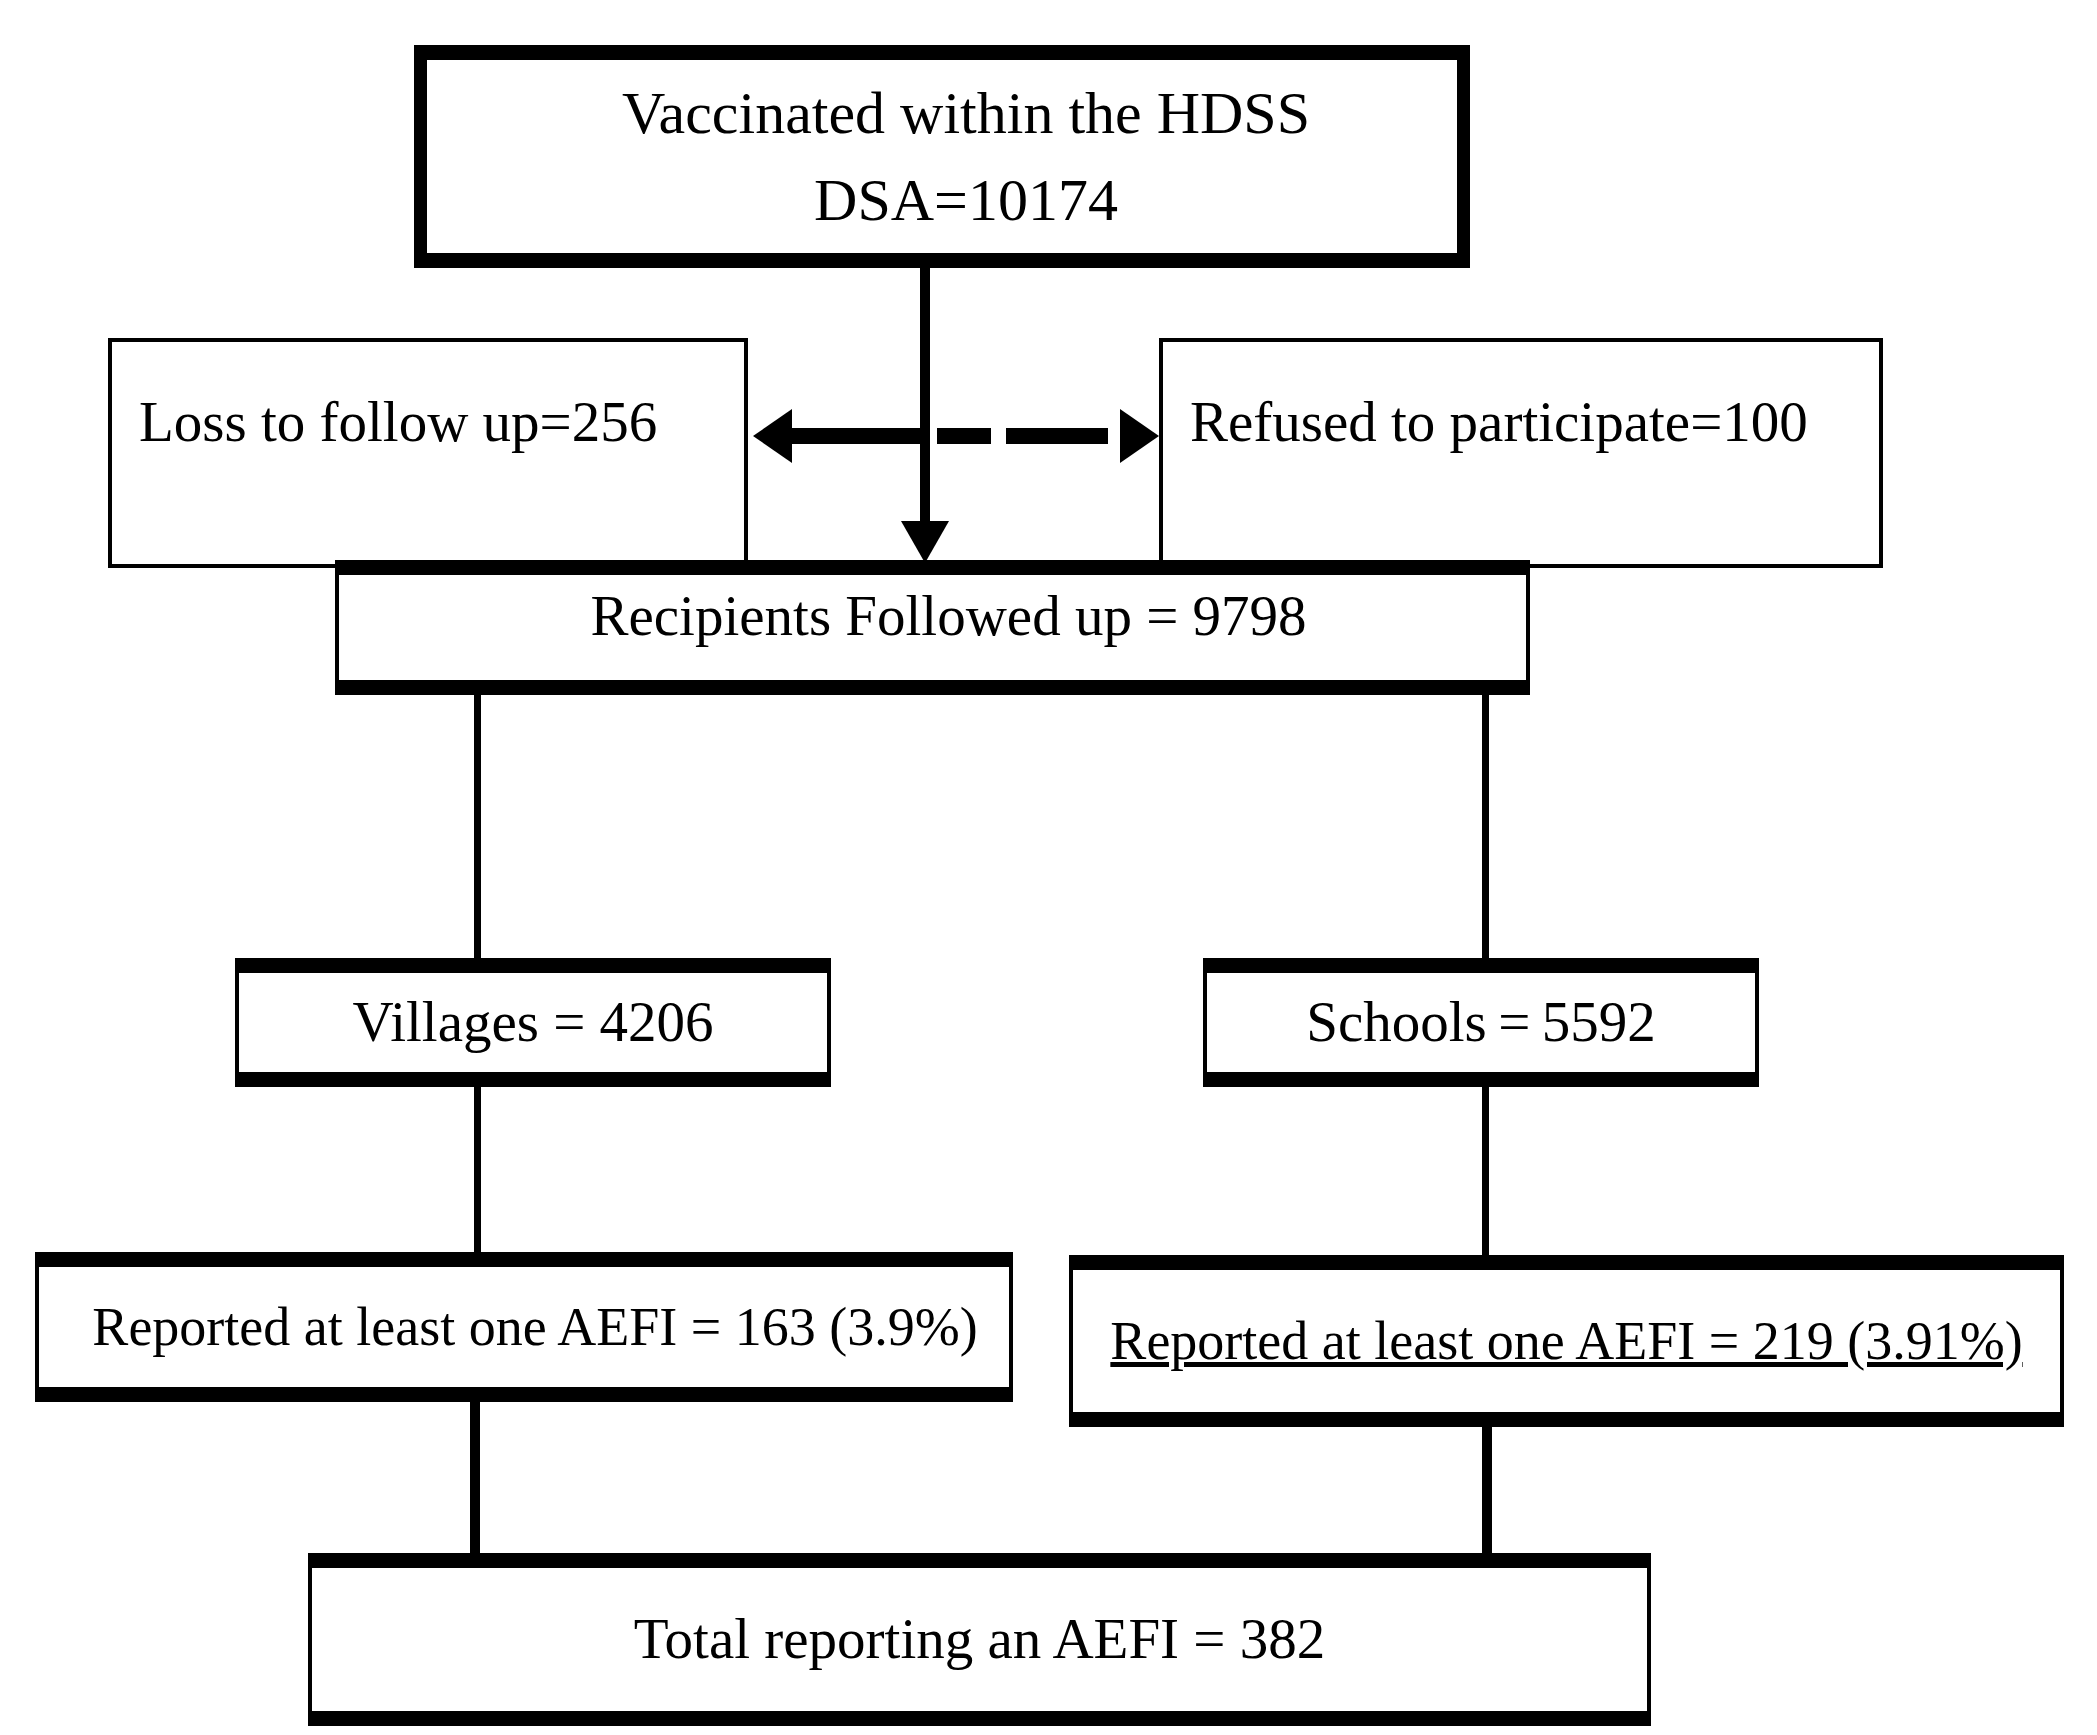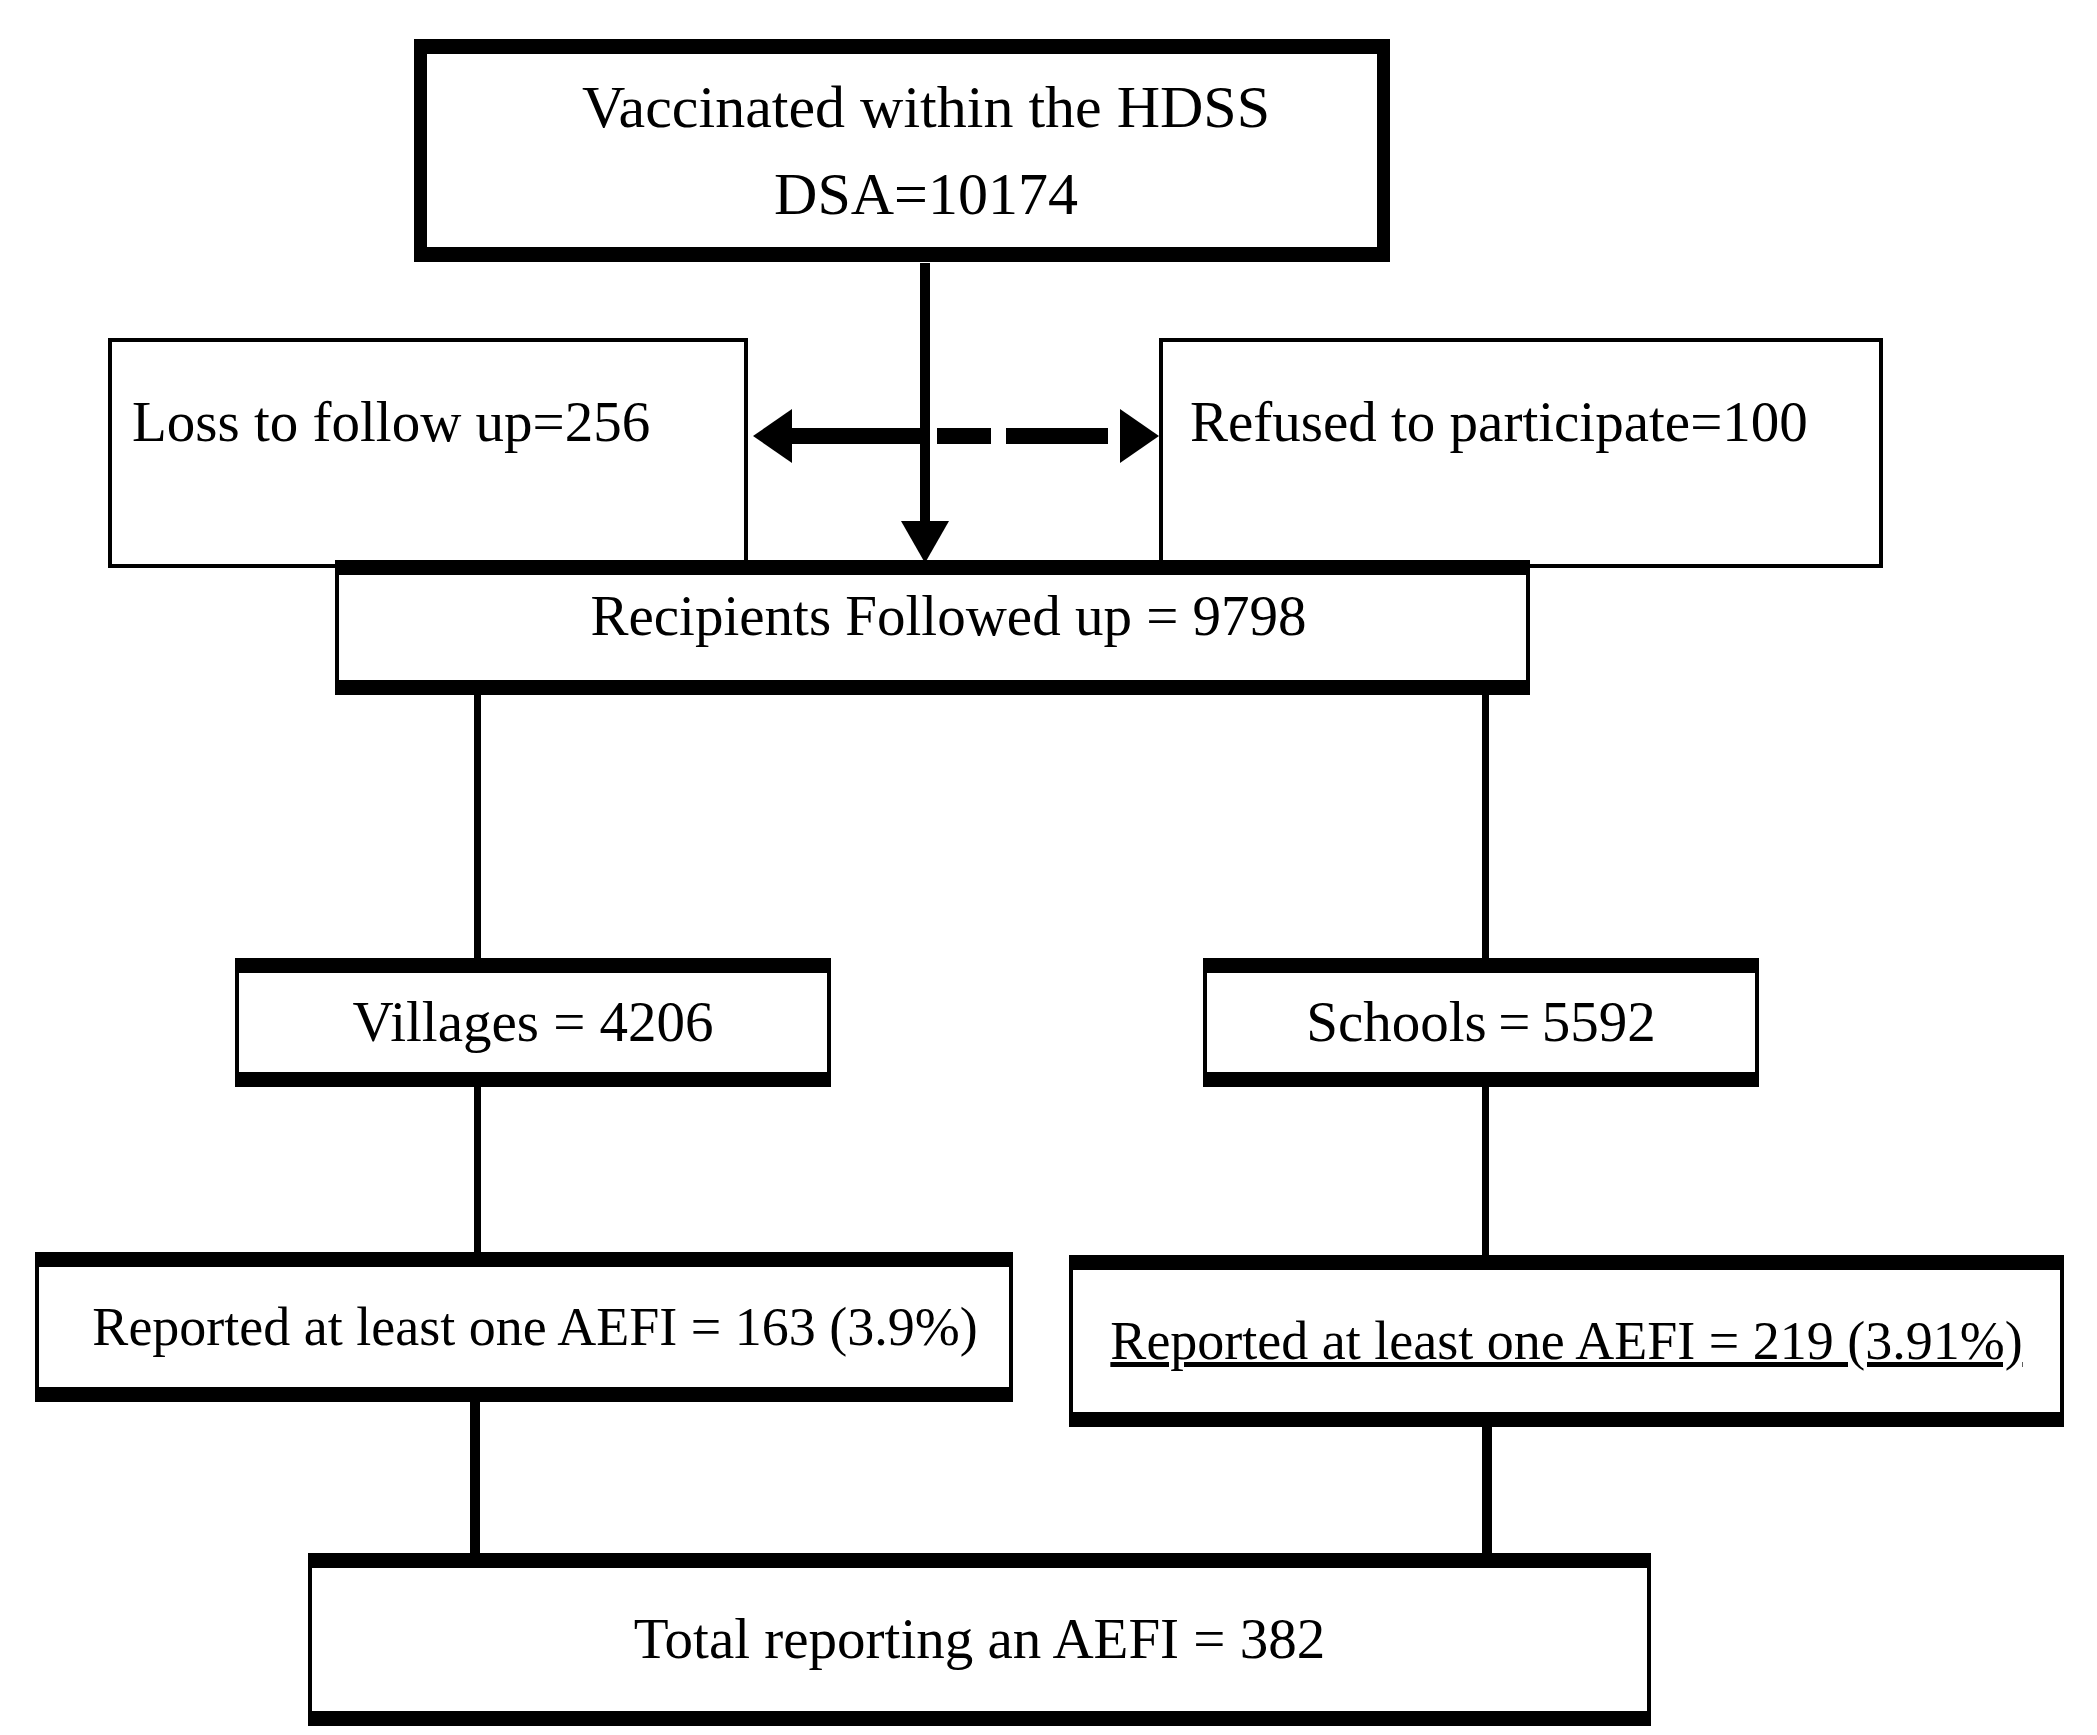--- a/index.html
+++ b/index.html
@@ -97,32 +97,32 @@
 
   .t-88  { font-size: 60px; }
   .t-84  { font-size: 57px; }
   .t-80  { font-size: 54px; }
 </style>
 </head>
 <body>
 
 <div id="canvas">
 
-  <div class="node heavy-all t-88" style="left:414px; top:39px; width:976px; height:223px;padding-left:48px;">
+  <div class="node heavy-all t-88" style="left:414px; top:45px; width:1056px; height:223px;padding-left:48px;">
     <span class="label">
       <span>Vaccinated within the HDSS</span><br>
       <span>DSA=10174</span>
     </span>
   </div>
 
   <div class="conn v" style="left:920px; top:263px; height:271px;"></div>
   <div class="arrowhead-down" style="left:901px; top:521px;"></div>
 
   <div class="node thin t-84" style="left:108px; top:338px; width:640px; height:230px; justify-content:flex-start;">
-    <span class="label" style="text-align:left; padding-left:20px; margin-bottom:61px;">Loss to follow up=256</span>
+    <span class="label" style="text-align:left; padding-left:27px; margin-bottom:61px;">Loss to follow up=256</span>
   </div>
 
   <div class="node thin t-84" style="left:1159px; top:338px; width:724px; height:230px; justify-content:flex-start;">
     <span class="label" style="text-align:left; padding-left:27px; margin-bottom:61px;">Refused to participate=100</span>
   </div>
 
   <div class="arrowhead-left" style="left:753px; top:409px;"></div>
   <div class="dash-seg" style="left:791px; top:428px; width:105px;"></div>
   <div class="dash-seg" style="left:937px; top:428px; width:54px;"></div>
   <div class="dash-seg" style="left:880px; top:428px; width:41px;"></div>

